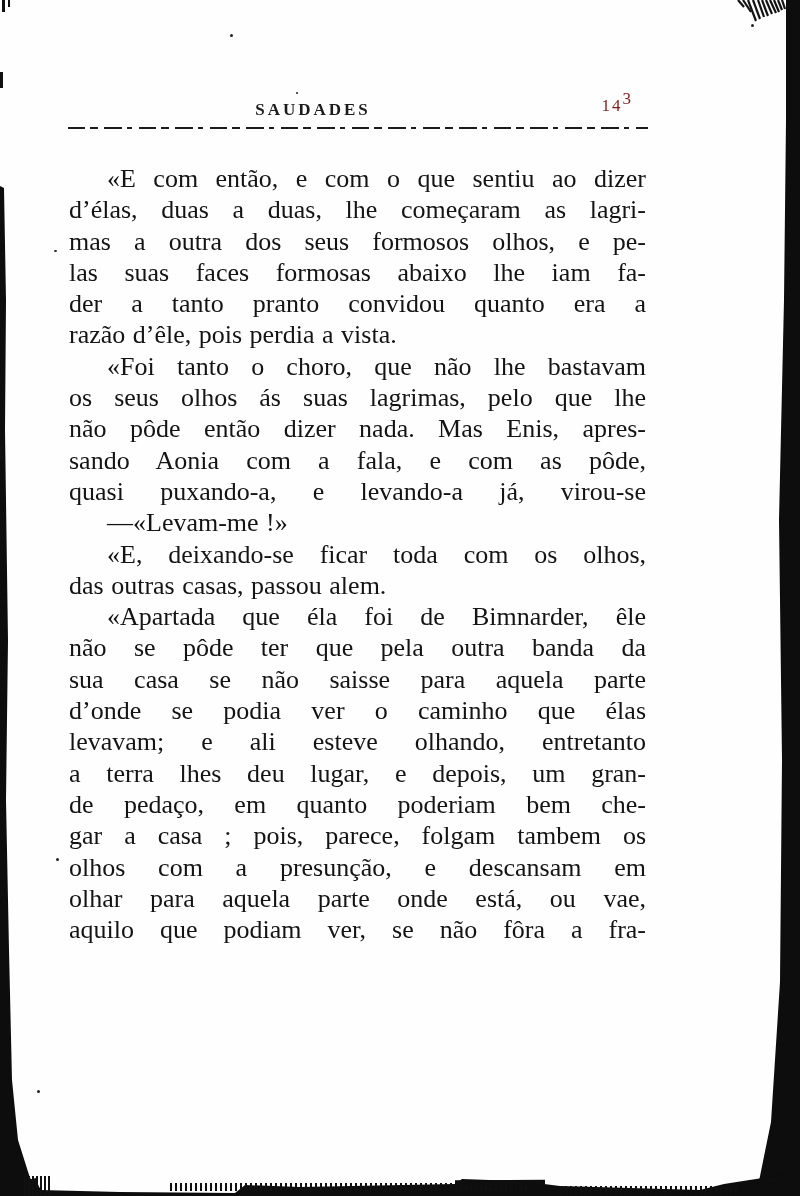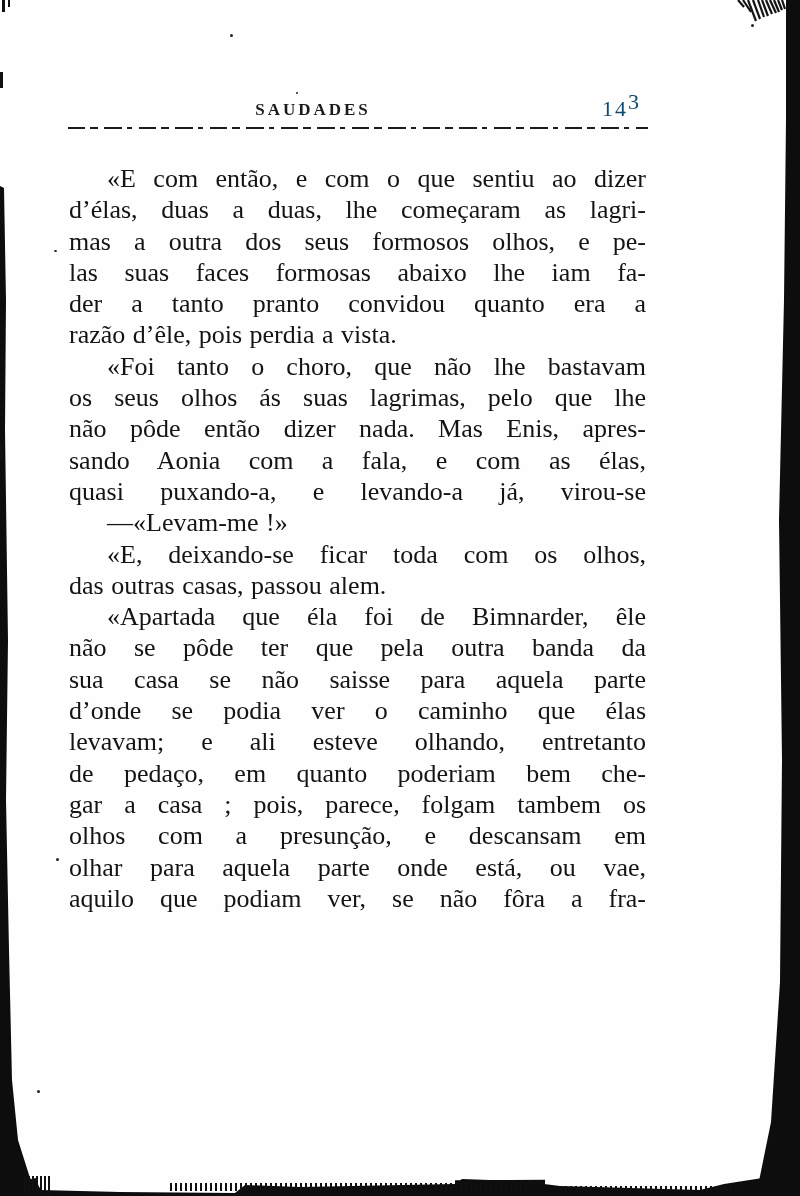--- a/index.html
+++ b/index.html
@@ -7,21 +7,21 @@
     position:relative;width:800px;height:1196px;background:#fefefe;
     overflow:hidden;font-family:"Liberation Serif","DejaVu Serif",serif;
     color:#141414;
   }
   
   .header{position:absolute;top:96px;left:69px;width:578px;height:28px;}
   .running-title{
     position:absolute;left:0;right:90px;top:4px;text-align:center;
     font-size:17px;letter-spacing:3px;font-weight:bold;color:#1b1b1b;
   }
-  .pagenum{position:absolute;right:6px;top:0;font-size:22px;letter-spacing:2px;color:#0c4a6e;}
+  .pagenum{position:absolute;right:14px;top:0;font-size:17px;letter-spacing:2px;color:#7f1d1d;}
   .pagenum .sup{display:inline-block;transform:translateY(-7px);}
   .rule{
     position:absolute;top:127px;left:68px;width:580px;height:2px;
     background:repeating-linear-gradient(90deg,
       #1c1c1c 0 17px, transparent 17px 22px,
       #1c1c1c 22px 30px, transparent 30px 36px,
       #1c1c1c 36px 54px, transparent 54px 59px,
       #1c1c1c 59px 64px, transparent 64px 71px);
   }
   
@@ -67,36 +67,37 @@
       <div class="line">d’élas, duas a duas, lhe começaram as lagri-</div>
       <div class="line">mas a outra dos seus formosos olhos, e pe-</div>
       <div class="line">las suas faces formosas abaixo lhe iam fa-</div>
       <div class="line">der a tanto pranto convidou quanto era a</div>
       <div class="line end">razão d’êle, pois perdia a vista.</div>
     </div>
     <div class="para">
       <div class="line indent">«Foi tanto o choro, que não lhe bastavam</div>
       <div class="line">os seus olhos ás suas lagrimas, pelo que lhe</div>
       <div class="line">não pôde então dizer nada. Mas Enis, apres-</div>
-      <div class="line">sando Aonia com a fala, e com as élas,</div>
+      <div class="line">sando Aonia com a fala, e com as pôde,</div>
       <div class="line">quasi puxando-a, e levando-a já, virou-se</div>
     </div>
     <div class="para">
       <div class="line indent end">—«Levam-me !»</div>
     </div>
     <div class="para">
       <div class="line indent">«E, deixando-se ficar toda com os olhos,</div>
       <div class="line end">das outras casas, passou alem.</div>
     </div>
     <div class="para">
       <div class="line indent">«Apartada que éla foi de Bimnarder, êle</div>
       <div class="line">não se pôde ter que pela outra banda da</div>
       <div class="line">sua casa se não saisse para aquela parte</div>
       <div class="line">d’onde se podia ver o caminho que élas</div>
       <div class="line">levavam; e ali esteve olhando, entretanto</div>
+      <div class="line">a terra lhes deu lugar, e depois, um gran-</div>
       <div class="line">de pedaço, em quanto poderiam bem che-</div>
       <div class="line">gar a casa ; pois, parece, folgam tambem os</div>
       <div class="line">olhos com a presunção, e descansam em</div>
       <div class="line">olhar para aquela parte onde está, ou vae,</div>
       <div class="line">aquilo que podiam ver, se não fôra a fra-</div>
     </div>
   </div>
 
   <svg class="artifacts" width="800" height="1196" viewBox="0 0 800 1196">
 

